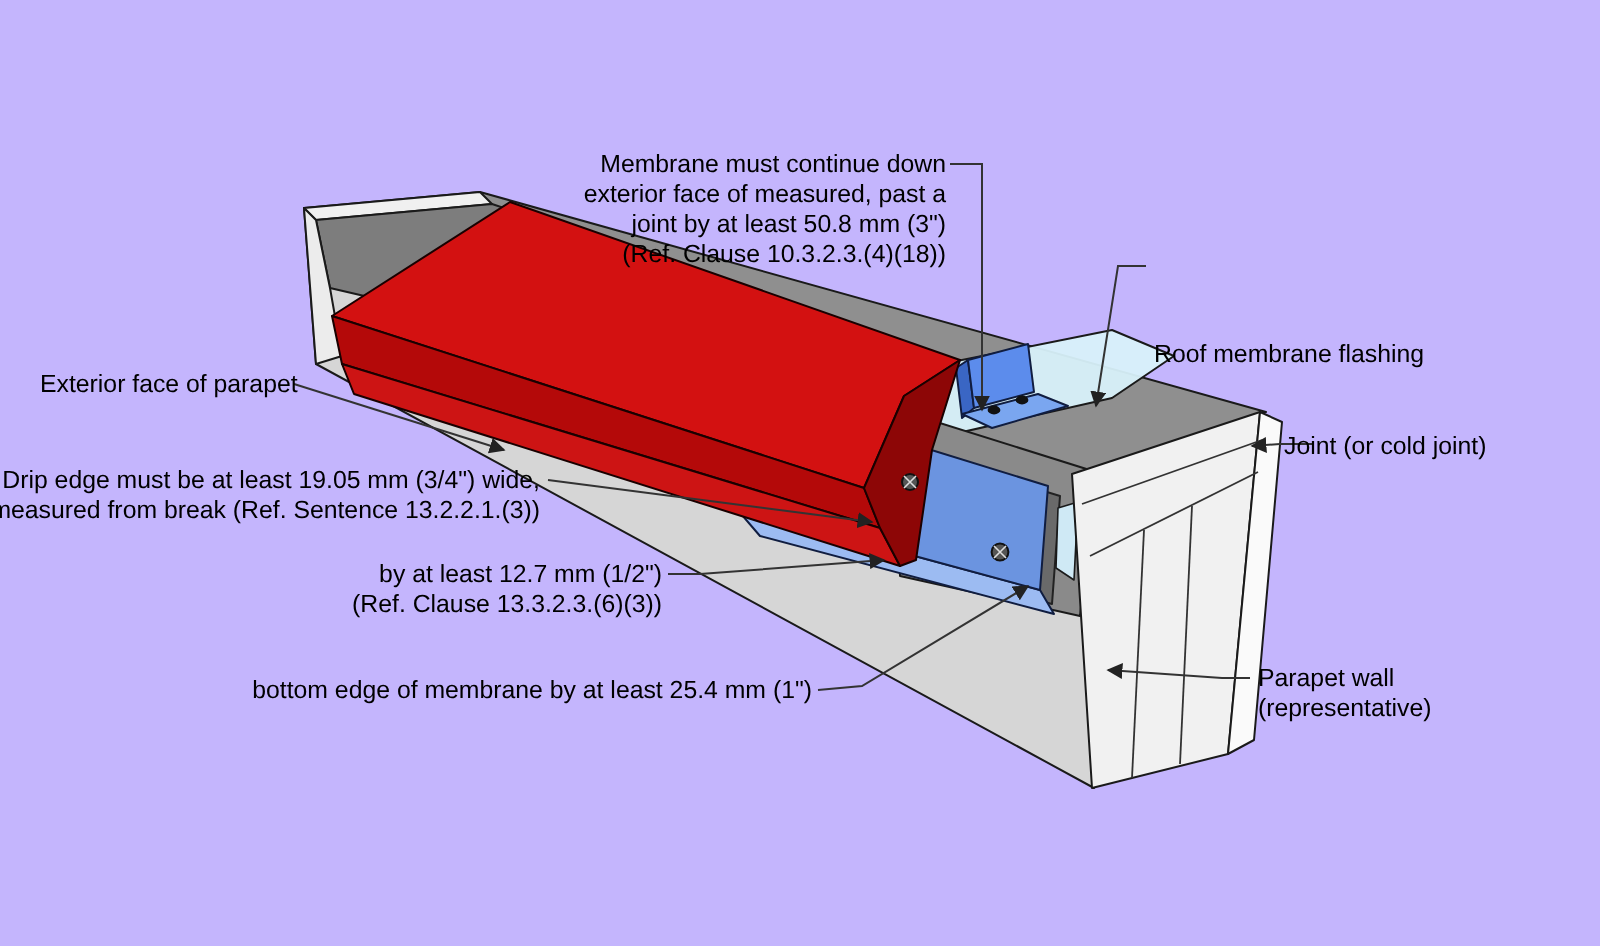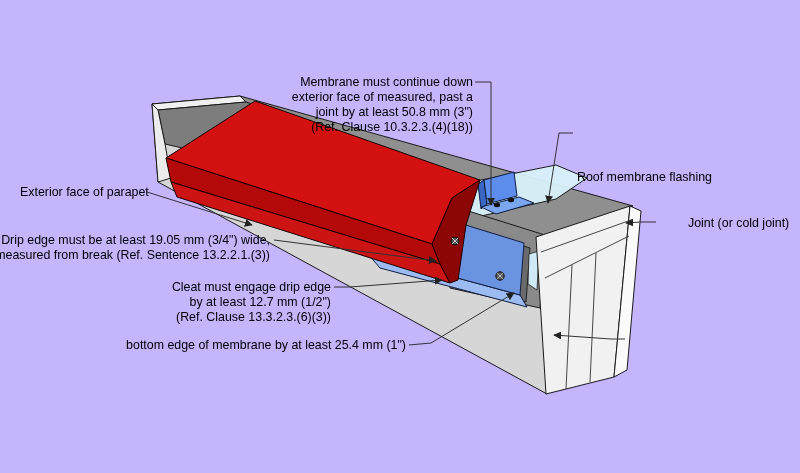--- a/index.html
+++ b/index.html
@@ -94,27 +94,30 @@
   <div class="ann al" style="left:20px;top:185px;">
     <span class="ln">Exterior face of parapet</span>
   </div>
 
   <div class="ann ar" style="right:530px;top:233px;">
     <span class="ln">Drip edge must be at least 19.05 mm (3/4") wide,</span>
     <span class="ln">measured from break (Ref. Sentence 13.2.2.1.(3))</span>
   </div>
 
   <div class="ann ar" style="right:469px;top:280px;">
-    <span class="ln">Cleat must engage drip edge</span>
     <span class="ln">by at least 12.7 mm (1/2")</span>
     <span class="ln">(Ref. Clause 13.3.2.3.(6)(3))</span>
   </div>
 
   <div class="ann ar" style="right:394px;top:338px;">
     <span class="ln">bottom edge of membrane by at least 25.4 mm (1")</span>
   </div>
 
-  <div class="ann al" style="left:688px;top:216px;">
+  <div class="ann al" style="left:642px;top:216px;">
     <span class="ln">Joint (or cold joint)</span>
   </div>
 
+  <div class="ann al" style="left:629px;top:332px;">
+    <span class="ln">Parapet wall</span>
+    <span class="ln">(representative)</span>
+  </div>
 
 </div>
 
 </body></html>

